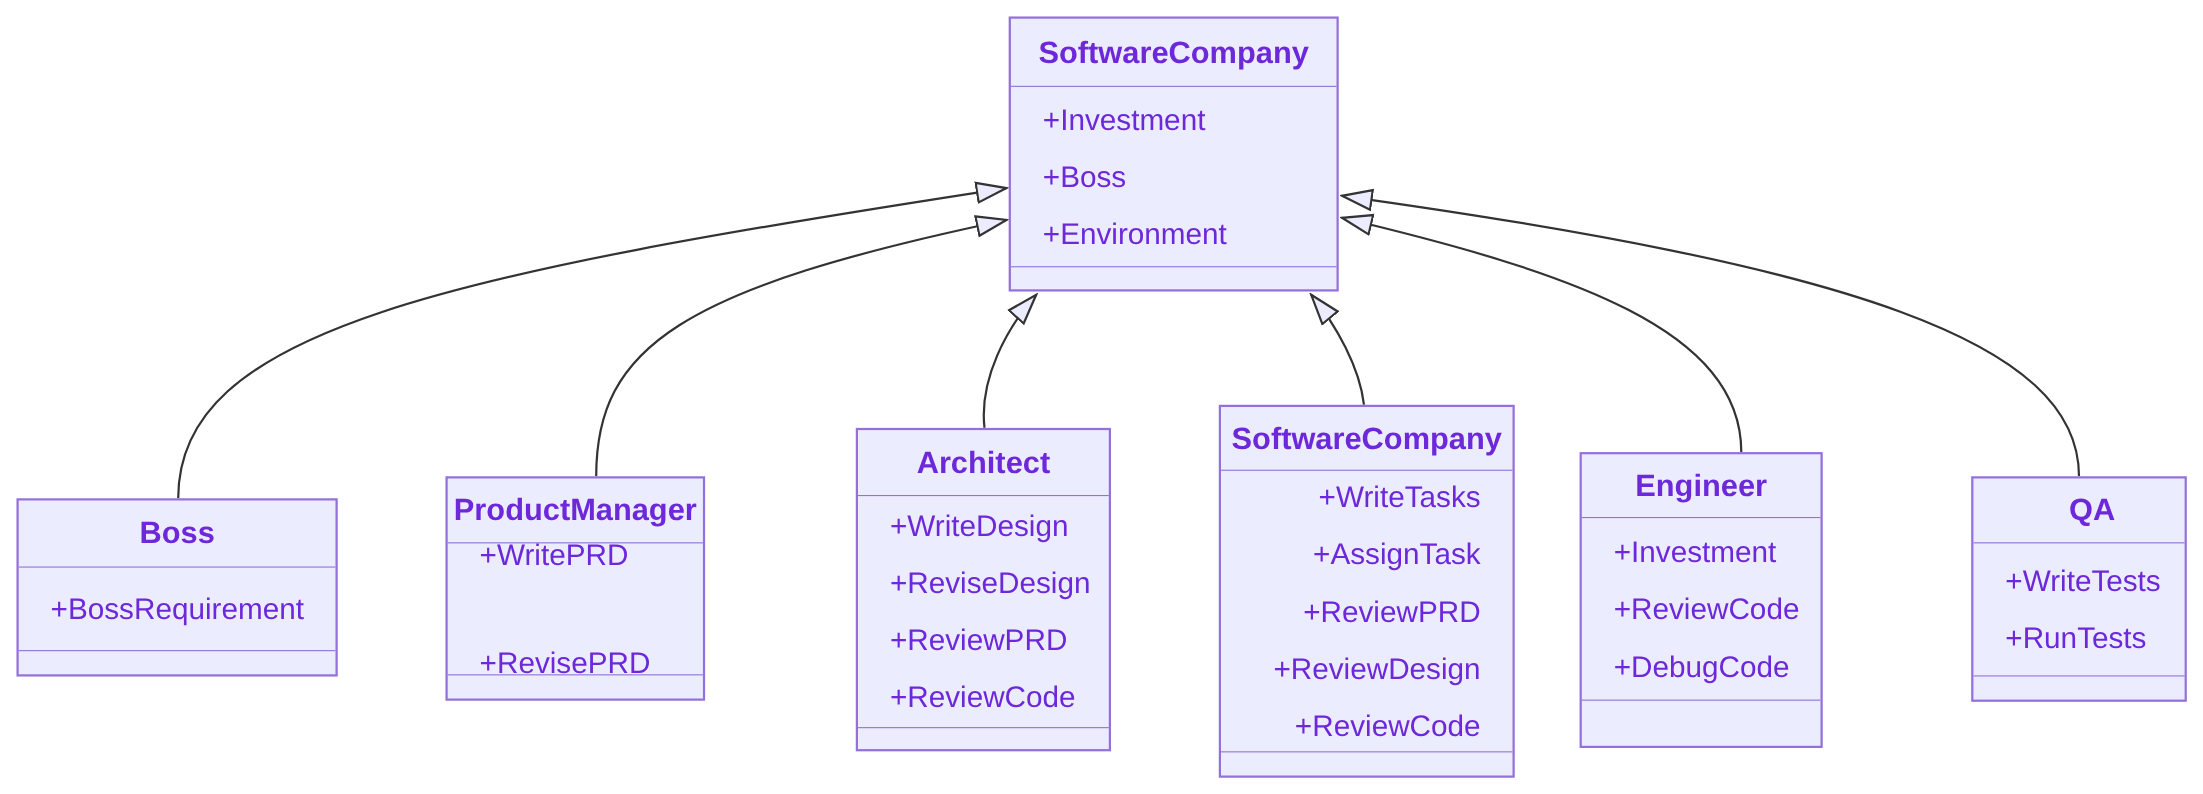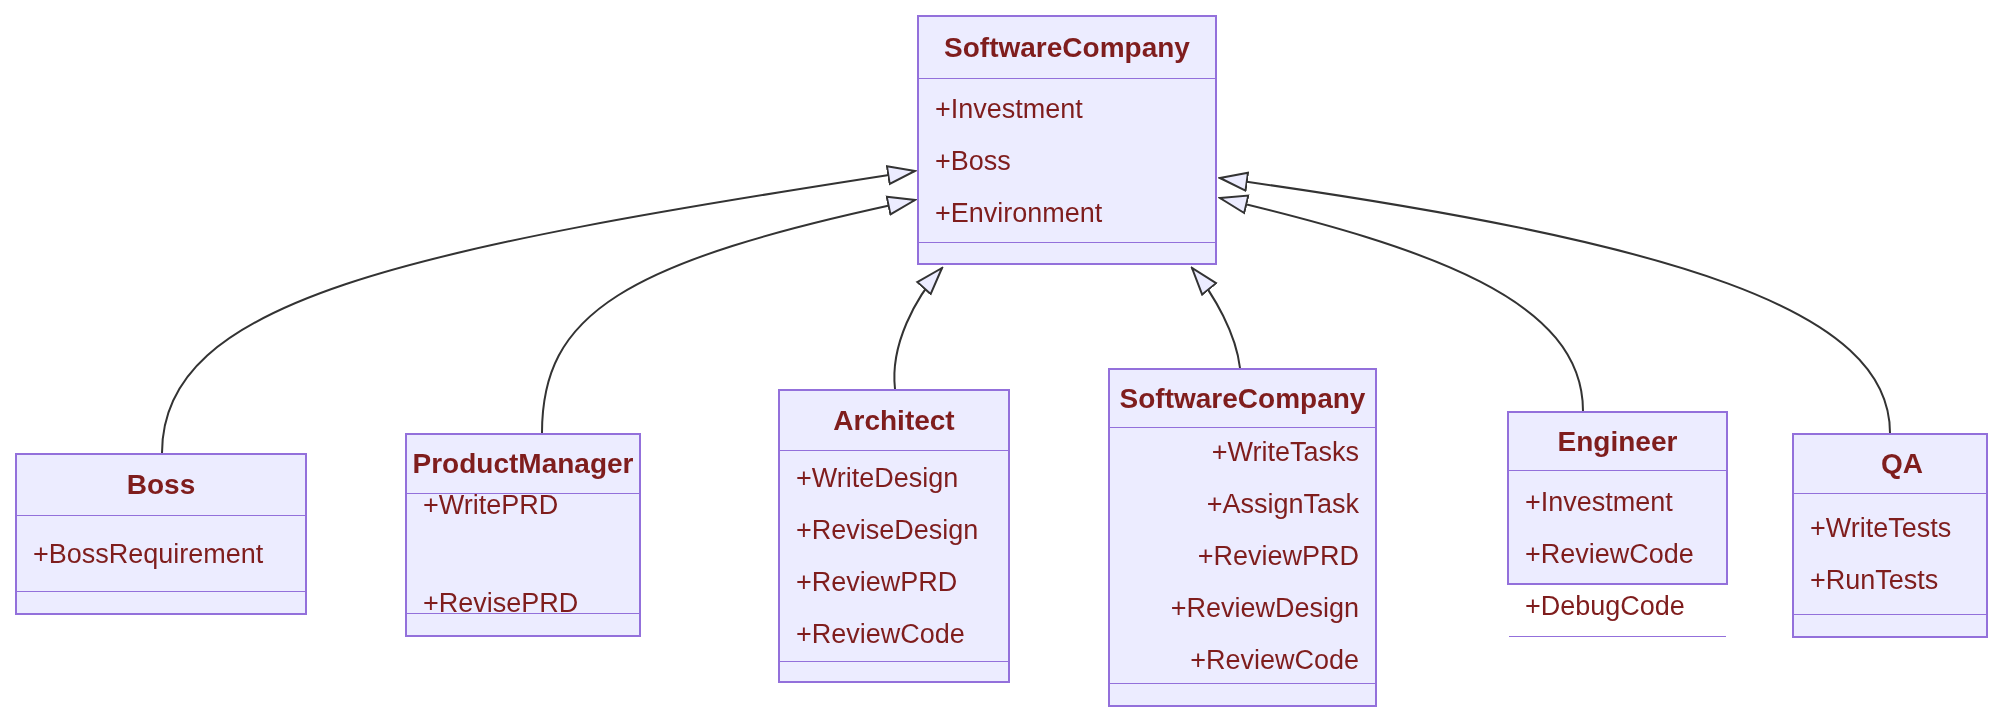--- a/index.html
+++ b/index.html
@@ -27,21 +27,21 @@
     stroke: #333333;
     stroke-width: 2;
   }
   .class-box {
     position: absolute;
     box-sizing: border-box;
     background: #ECECFF;
     border: 2px solid #9370DB;
     display: flex;
     flex-direction: column;
-    color: #7f1d1d;
+    color: #6d28d9;
   }
   .class-title {
     box-sizing: border-box;
     display: flex;
     align-items: center;
     justify-content: center;
     font-weight: bold;
     font-size: 28px;
     border-bottom: 1.5px solid #9370DB;
     flex: 0 0 auto;
@@ -50,21 +50,21 @@
     box-sizing: border-box;
     display: flex;
     flex-direction: column;
     justify-content: center;
     border-bottom: 1.5px solid #9370DB;
     flex: 0 0 auto;
   }
   .attr-row {
     font-size: 27px;
     line-height: 52px;
-    padding: 0 16px;
+    padding: 0 29px;
     white-space: nowrap;
   }
   .class-footer {
     flex: 1 1 auto;
   }
 </style>
 </head>
 <body>
 
 <div class="canvas">
@@ -126,21 +126,21 @@
     <div class="class-attrs" style="height:256px;text-align:right;">
         <div class="attr-row">+WriteTasks</div>
         <div class="attr-row">+AssignTask</div>
         <div class="attr-row">+ReviewPRD</div>
         <div class="attr-row">+ReviewDesign</div>
         <div class="attr-row">+ReviewCode</div>
       </div>
     <div class="class-footer"></div>
   </div>
 
-  <div class="class-box" style="left:1507px; top:411px; width:221px; height:174px;">
+  <div class="class-box" style="left:1436px; top:411px; width:221px; height:269px;">
     <div class="class-title" style="height:58px;">Engineer</div>
     <div class="class-attrs" style="height:166px;">
         <div class="attr-row">+Investment</div>
         <div class="attr-row">+ReviewCode</div>
         <div class="attr-row">+DebugCode</div>
       </div>
     <div class="class-footer"></div>
   </div>
 
   <div class="class-box" style="left:1792px; top:433px; width:196px; height:205px;">

